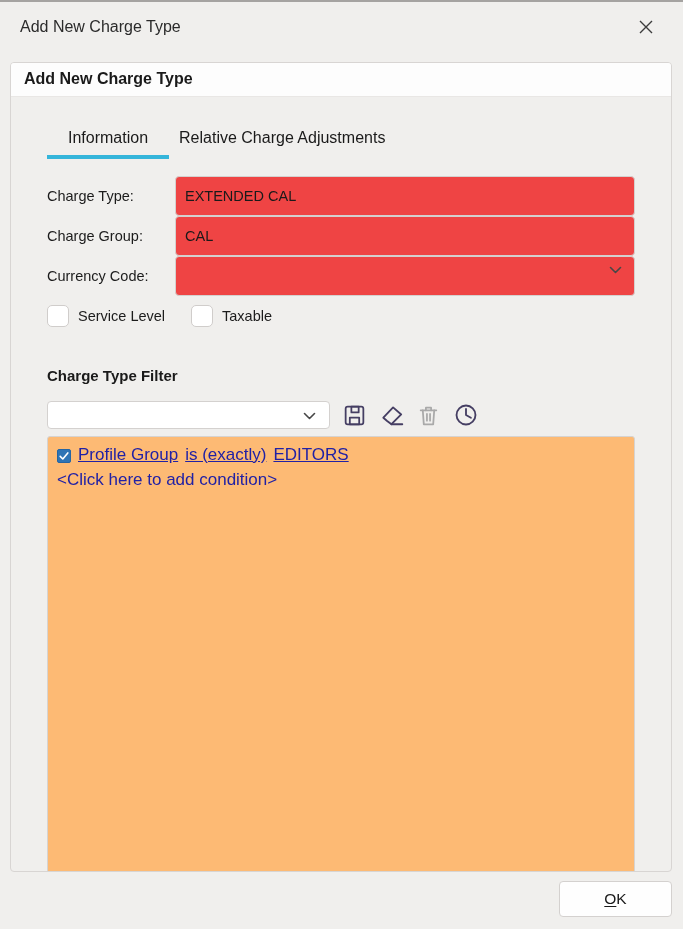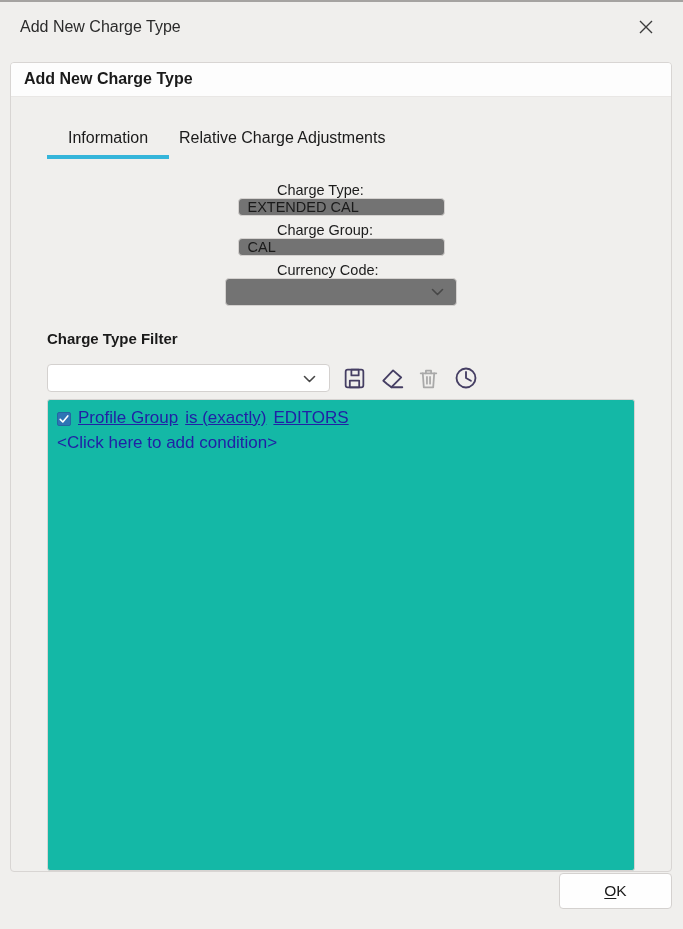--- a/index.html
+++ b/index.html
@@ -28,25 +28,25 @@
     padding:7px 13px 8px;font-size:16px;font-weight:bold;color:#1a1a1a;
   }
   .card-body{padding:0 36px 0 36px;}
   
   .tabs{display:flex;margin-top:32px;align-items:flex-end;}
   .tab{font-size:16px;font-weight:normal;color:#1a1a1a;padding:0 21px 8px;border-bottom:4px solid transparent;cursor:pointer;white-space:nowrap;}
   .tab.active{border-bottom-color:var(--tab-accent,#35b5da);}
   .tab+.tab{padding:0 10px 8px;}
   
   .form{margin-top:23px;}
-  .frow{display:flex;align-items:center;margin-bottom:12px;height:28px;flex-direction:column;}
+  .frow{display:flex;align-items:center;margin-bottom:12px;height:28px;}
   .flabel{width:128px;font-size:14.5px;color:#1c1c1c;flex:none;}
   .tbox{
-    flex:1;height:28px;box-sizing:border-box;
-    border:1px solid #d4d1cf;border-radius:4px;background:#737373;
+    flex:1;height:40px;box-sizing:border-box;
+    border:1px solid #d4d1cf;border-radius:4px;background:#ef4444;
     font-family:"Liberation Sans",sans-serif;font-size:14.5px;color:#1a1a1a;
     padding:0 9px;outline:none;
   }
   .selwrap{flex:1;position:relative;display:flex;}
   .selwrap .tbox{width:100%;padding-right:34px;}
   .selwrap .chev{position:absolute;right:13px;top:10px;pointer-events:none;}
   
   .checks{display:flex;align-items:center;margin-top:15px;}
   .cb{width:22px;height:22px;box-sizing:border-box;border:1px solid #d0cdcb;border-radius:5px;background:#fff;flex:none;cursor:pointer;}
   .cb-label{font-size:14.5px;margin-left:9px;color:#1c1c1c;}
@@ -58,29 +58,29 @@
   .combo{
     width:283px;height:28px;box-sizing:border-box;position:relative;
     border:1px solid #d4d1cf;border-radius:4px;background:#fff;cursor:pointer;
     font-size:14.5px;color:#1a1a1a;
   }
   .combo .chev{position:absolute;right:13px;top:10px;}
   .icon-btn{background:none;border:none;padding:0;margin:0 5px;width:27px;height:27px;display:flex;align-items:center;justify-content:center;cursor:pointer;}
   .icon-btn:first-of-type{margin-left:11px;}
   .filter-box{
     margin-top:7px;height:472px;box-sizing:border-box;
-    background:#14b8a6;border:1px solid #d6d3d1;border-radius:3px;
+    background:#fdba74;border:1px solid #d6d3d1;border-radius:3px;
     padding:8px 9px;
   }
   .cond-line{display:flex;align-items:center;margin-bottom:5px;}
   .cond-cb{flex:none;margin-right:7px;margin-top:1px;cursor:pointer;display:flex;}
   .cond-link{font-size:17px;color:var(--link-color,#2121a5);text-decoration:underline;cursor:pointer;margin-right:7px;white-space:nowrap;}
   .add-cond{font-size:17px;color:var(--link-color,#2121a5);cursor:pointer;}
   
-  .footer{position:absolute;right:11px;bottom:20px;display:flex;gap:9px;}
+  .footer{position:absolute;right:11px;bottom:12px;display:flex;gap:9px;}
   .btn{
     width:113px;height:36px;box-sizing:border-box;
     background:#fefefe;border:1px solid #d4d1cf;border-radius:4px;
     font-family:"Liberation Sans",sans-serif;font-size:15.5px;color:#1a1a1a;cursor:pointer;
   }
   .btn u{text-underline-offset:2px;}
 </style>
 </head>
 <body>
 
@@ -117,20 +117,30 @@
         <span class="flabel">Currency Code:</span>
         <span class="selwrap">
           <input class="tbox" type="text" readonly="" value="" style="">
           <svg class="chev" width="13" height="9" viewBox="0 0 13 9">
             <path d="M1.5 1.5 L6.5 6.5 L11.5 1.5" stroke="#474747" stroke-width="1.6" fill="none" stroke-linecap="round" stroke-linejoin="round"></path>
           </svg>
         </span>
       </div>
     </div>
 
+    <div class="checks">
+      <span class="cb-group">
+        <span class="cb"></span>
+        <span class="cb-label">Service Level</span>
+      </span>
+      <span class="cb-group">
+        <span class="cb"></span>
+        <span class="cb-label">Taxable</span>
+      </span>
+    </div>
 
     <div class="filter-heading">Charge Type Filter</div>
 
     <div class="combo-row">
       <div class="combo">
         <span></span>
         <svg class="chev" width="13" height="9" viewBox="0 0 13 9">
           <path d="M1.5 1.5 L6.5 6.5 L11.5 1.5" stroke="#474747" stroke-width="1.6" fill="none" stroke-linecap="round" stroke-linejoin="round"></path>
         </svg>
       </div>

